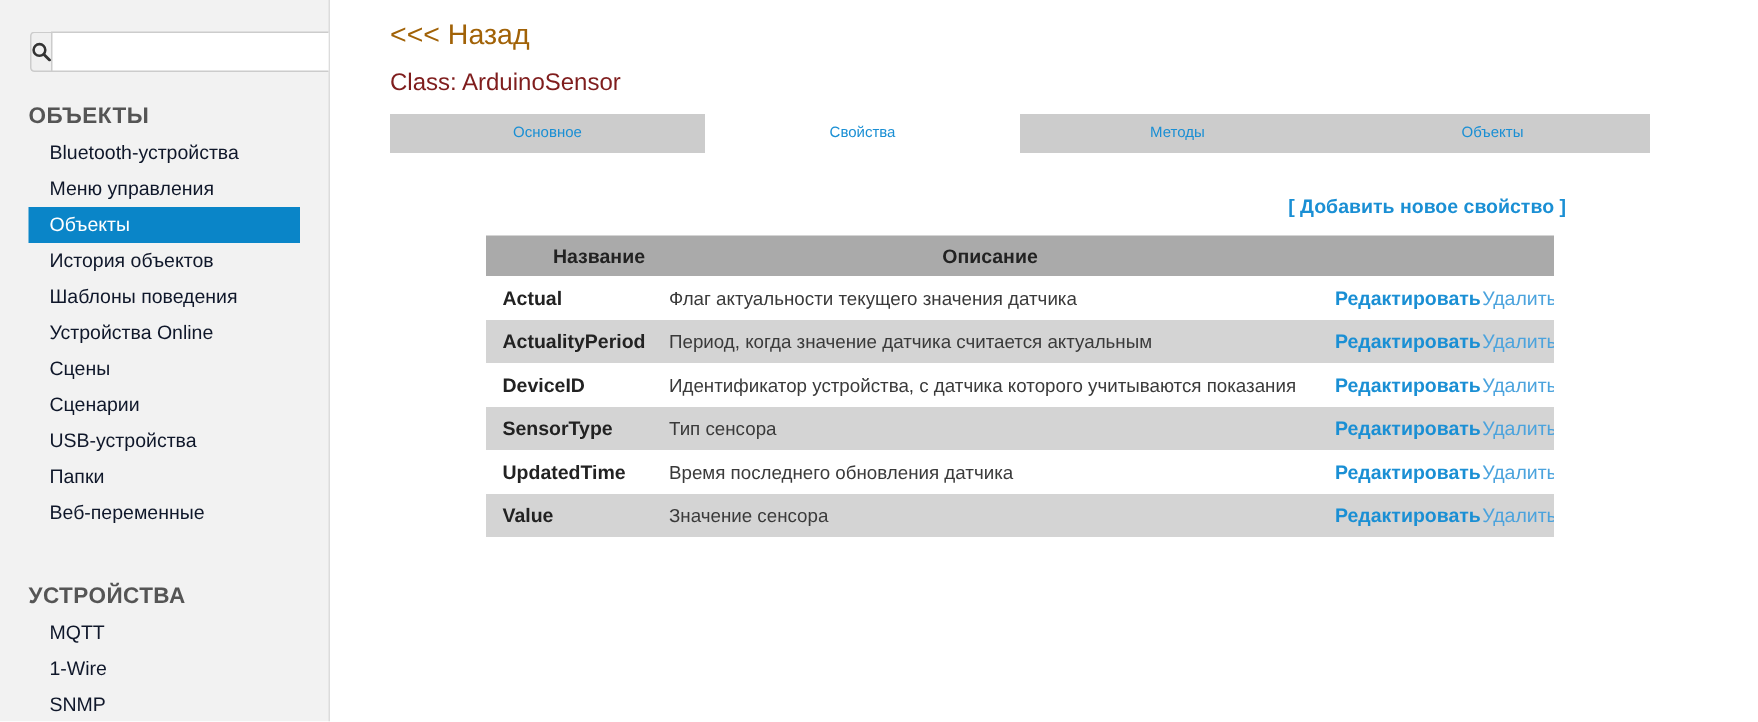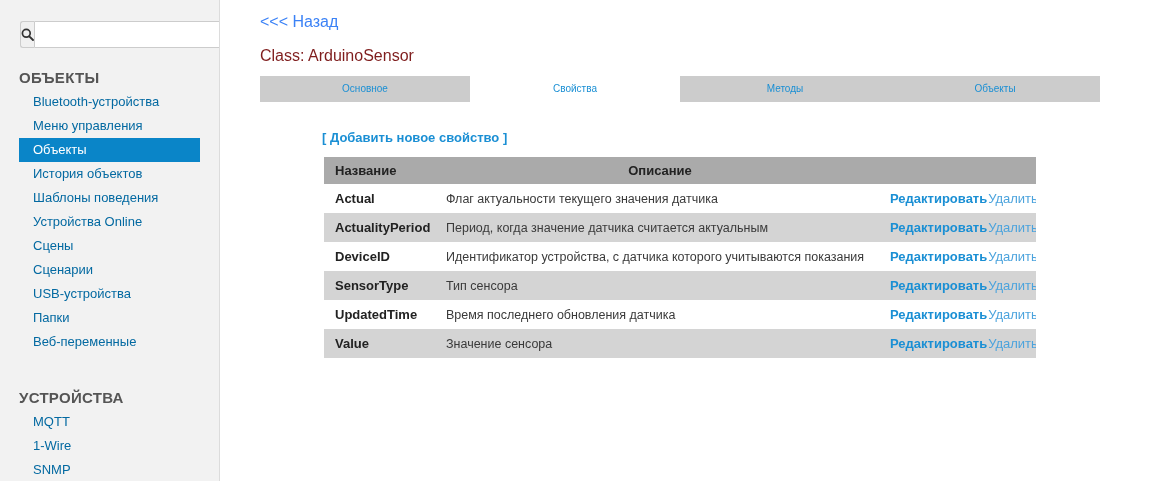--- a/index.html
+++ b/index.html
@@ -80,21 +80,21 @@
     line-height: 24px;
     white-space: nowrap;
   }
   .nav-item {
     display: block;
     height: 24px;
     line-height: 24px;
     margin-left: 19px;
     padding-left: 14px;
     width: 181px;
-    color: #0369a1;
+    color: #0f172a;
     font-size: 13px;
     text-decoration: none;
     white-space: nowrap;
     cursor: pointer;
   }
   .nav-item.active {
     background: #0a85c8;
     color: #ffffff;
   }
 
@@ -102,22 +102,22 @@
   .main {
     position: absolute;
     left: 220px; top: 0;
     width: 952px;
     height: 481px;
     background: #ffffff;
   }
   .back-link {
     position: absolute;
     left: 40px; top: 13px;
-    color: #3b82f6;
-    font-size: 16px;
+    color: #a16207;
+    font-size: 19px;
     text-decoration: none;
     cursor: pointer;
     white-space: nowrap;
   }
   .page-title {
     position: absolute;
     left: 40px; top: 47px;
     font-size: 16px;
     color: #7f1d1d;
     white-space: nowrap;
@@ -143,23 +143,23 @@
     white-space: nowrap;
     user-select: none;
   }
   .tab.active {
     background: #ffffff;
   }
 
   
   .add-row {
     position: absolute;
-    left: 102px; top: 130px;
+    left: 112px; top: 130px;
     width: 712px;
-    text-align: left;
+    text-align: right;
     font-size: 13px;
     font-weight: bold;
     color: #1a8fd4;
     white-space: nowrap;
   }
   .add-row .bracket { color: #1a8fd4; }
   .add-link {
     color: #1a8fd4;
     text-decoration: none;
     cursor: pointer;
@@ -179,21 +179,21 @@
     background: #aaaaaa;
     color: #222222;
     font-size: 13px;
     font-weight: bold;
     height: 27px;
     padding: 0 8px;
     text-align: left;
     vertical-align: middle;
     white-space: nowrap;
   }
-  .prop-table th.col-name   { width: 114px; padding-left: 11px; }
+  .prop-table th.col-name   { width: 114px; padding-left: 11px; text-align: right; }
   .prop-table th.col-desc   { width: 444px; text-align: center; }
   .prop-table th.col-act    { width: 154px; }
   .prop-table td {
     height: 29px;
     padding: 0 8px;
     vertical-align: middle;
     color: #333333;
     white-space: nowrap;
     overflow: hidden;
   }

